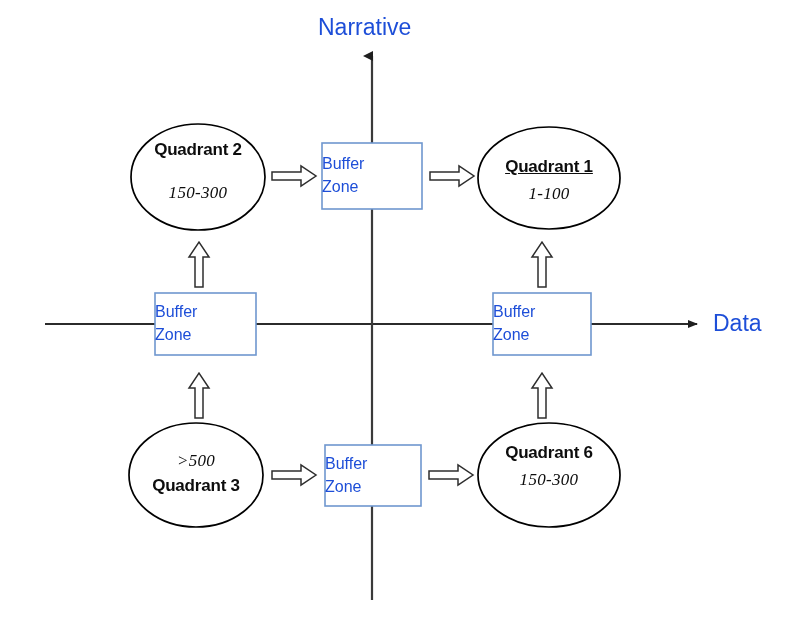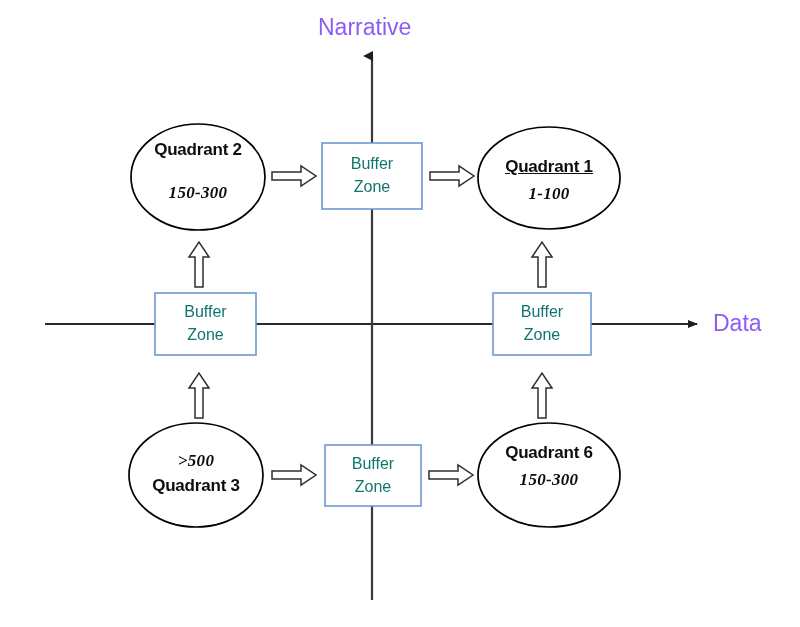--- a/index.html
+++ b/index.html
@@ -18,21 +18,21 @@
     position: absolute;
     left: 0;
     top: 0;
     width: 800px;
     height: 627px;
   }
   .axis-label {
     position: absolute;
     font-family: "Liberation Sans", sans-serif;
     font-size: 23px;
-    color: #8b5cf6;
+    color: #1d4ed8;
     white-space: nowrap;
   }
   #narrative-label {
     left: 318px;
     top: 14px;
   }
   #data-label {
     left: 713px;
     top: 310px;
   }
@@ -45,30 +45,29 @@
   .node-title {
     font-family: "Liberation Sans", sans-serif;
     font-size: 17px;
     font-weight: bold;
     letter-spacing: -0.2px;
   }
   .node-value {
     font-family: "Liberation Serif", serif;
     font-size: 17px;
     font-style: italic;
-    font-weight: bold;
+    font-weight: normal;
     letter-spacing: 0.3px;
   }
   .box-text {
     position: absolute;
-    text-align: center;
     white-space: nowrap;
     font-family: "Liberation Sans", sans-serif;
     font-size: 16px;
-    color: #0f766e;
+    color: #1d4ed8;
     line-height: 1.45;
   }
 </style>
 </head>
 <body>
 
 <svg id="canvas" viewBox="0 0 800 627">
 
   <defs>
     <marker id="axis-arrow-h" markerWidth="10" markerHeight="8" refX="9" refY="4" orient="auto" markerUnits="userSpaceOnUse">

